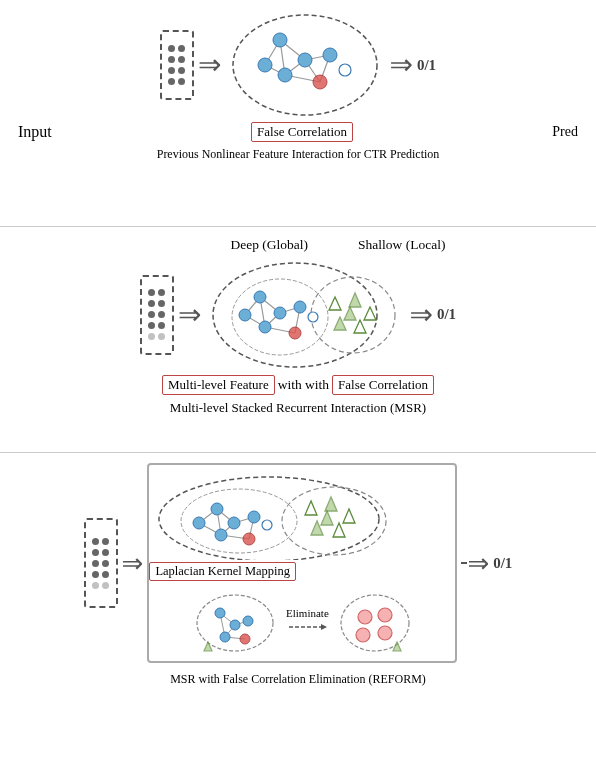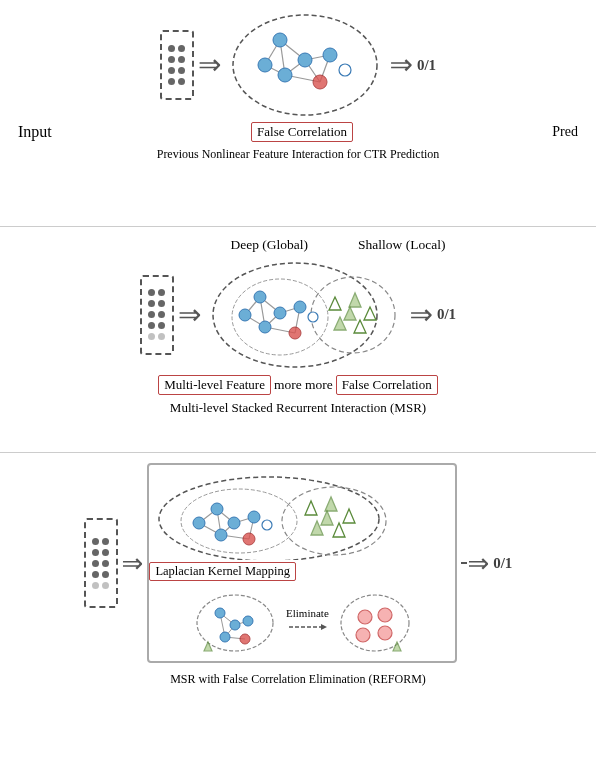--- a/index.html
+++ b/index.html
@@ -263,21 +263,21 @@
         <polygon points="145,52 139,65 151,65" fill="#a8c888" stroke="#5a8a3a" stroke-width="1.3" opacity="0.7"></polygon>
       </svg>
 
       <div class="arrow">⇒</div>
 
       <div class="pred-label">0/1</div>
     </div>
 
     <div class="caption-inline">
       <span class="label-box-plain">Multi-level Feature</span>
-      <span>more more</span>
+      <span>with with</span>
       <span class="label-box-plain">False Correlation</span>
     </div>
     <div class="caption caption-sub">Multi-level Stacked Recurrent Interaction (MSR)</div>
   </div>
 
   <div class="section" style="border-bottom:none; flex:1.4;">
     <div class="diagram-row" style="align-items:center;">
 
       <div class="input-block" style="height:90px;">
         <div class="input-dot-row">

